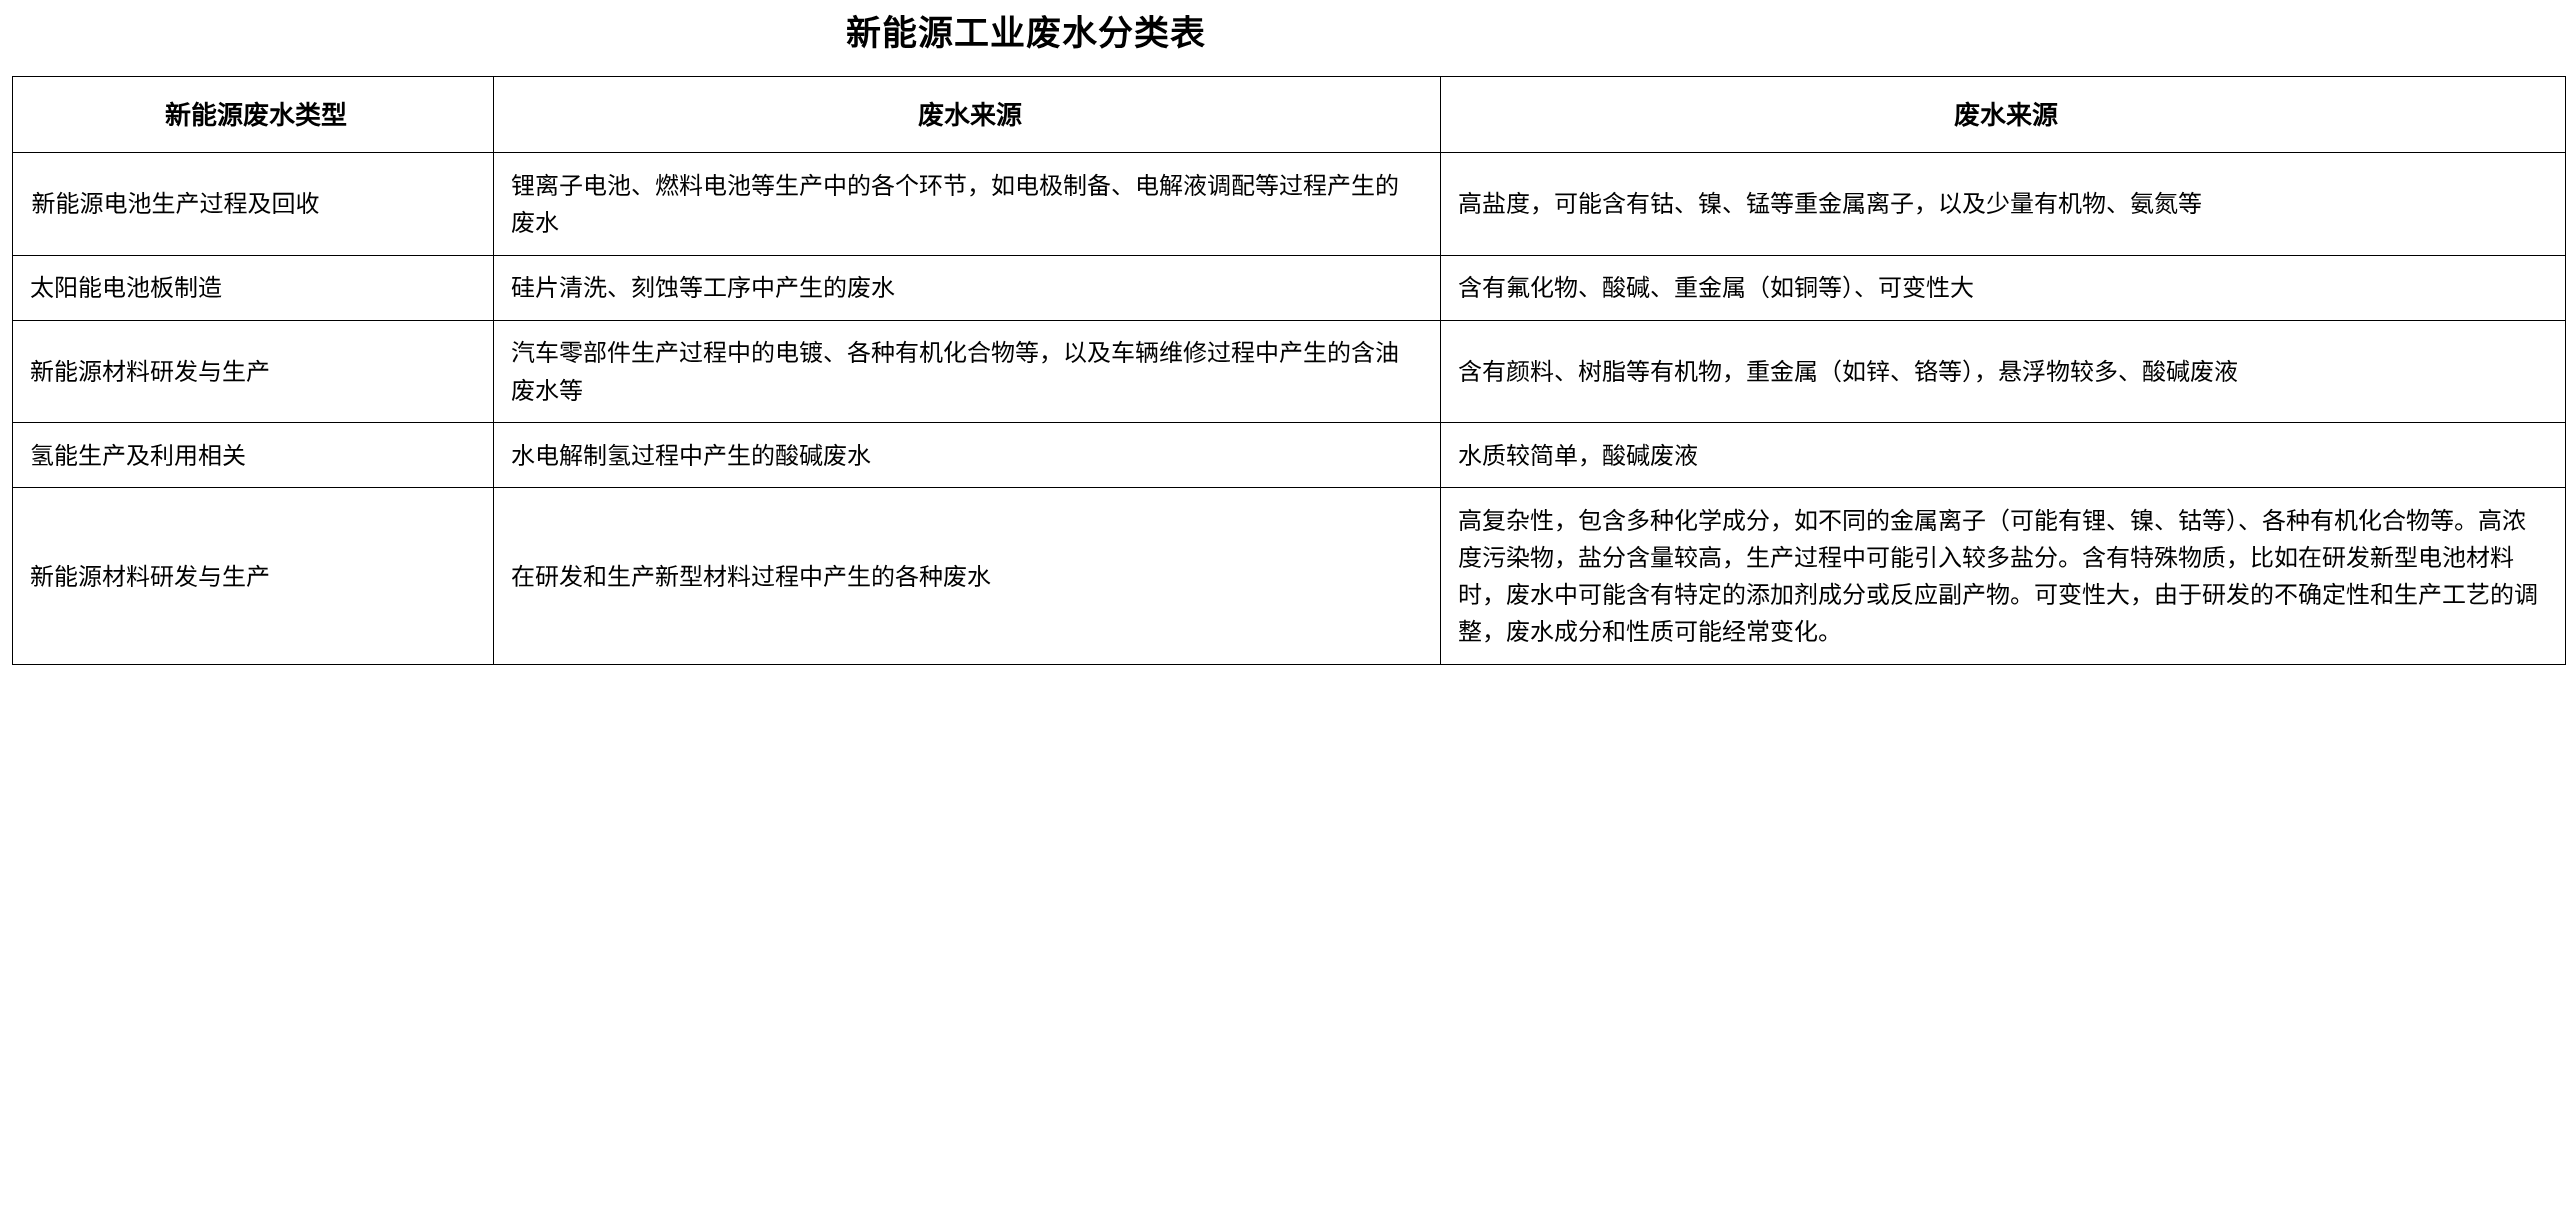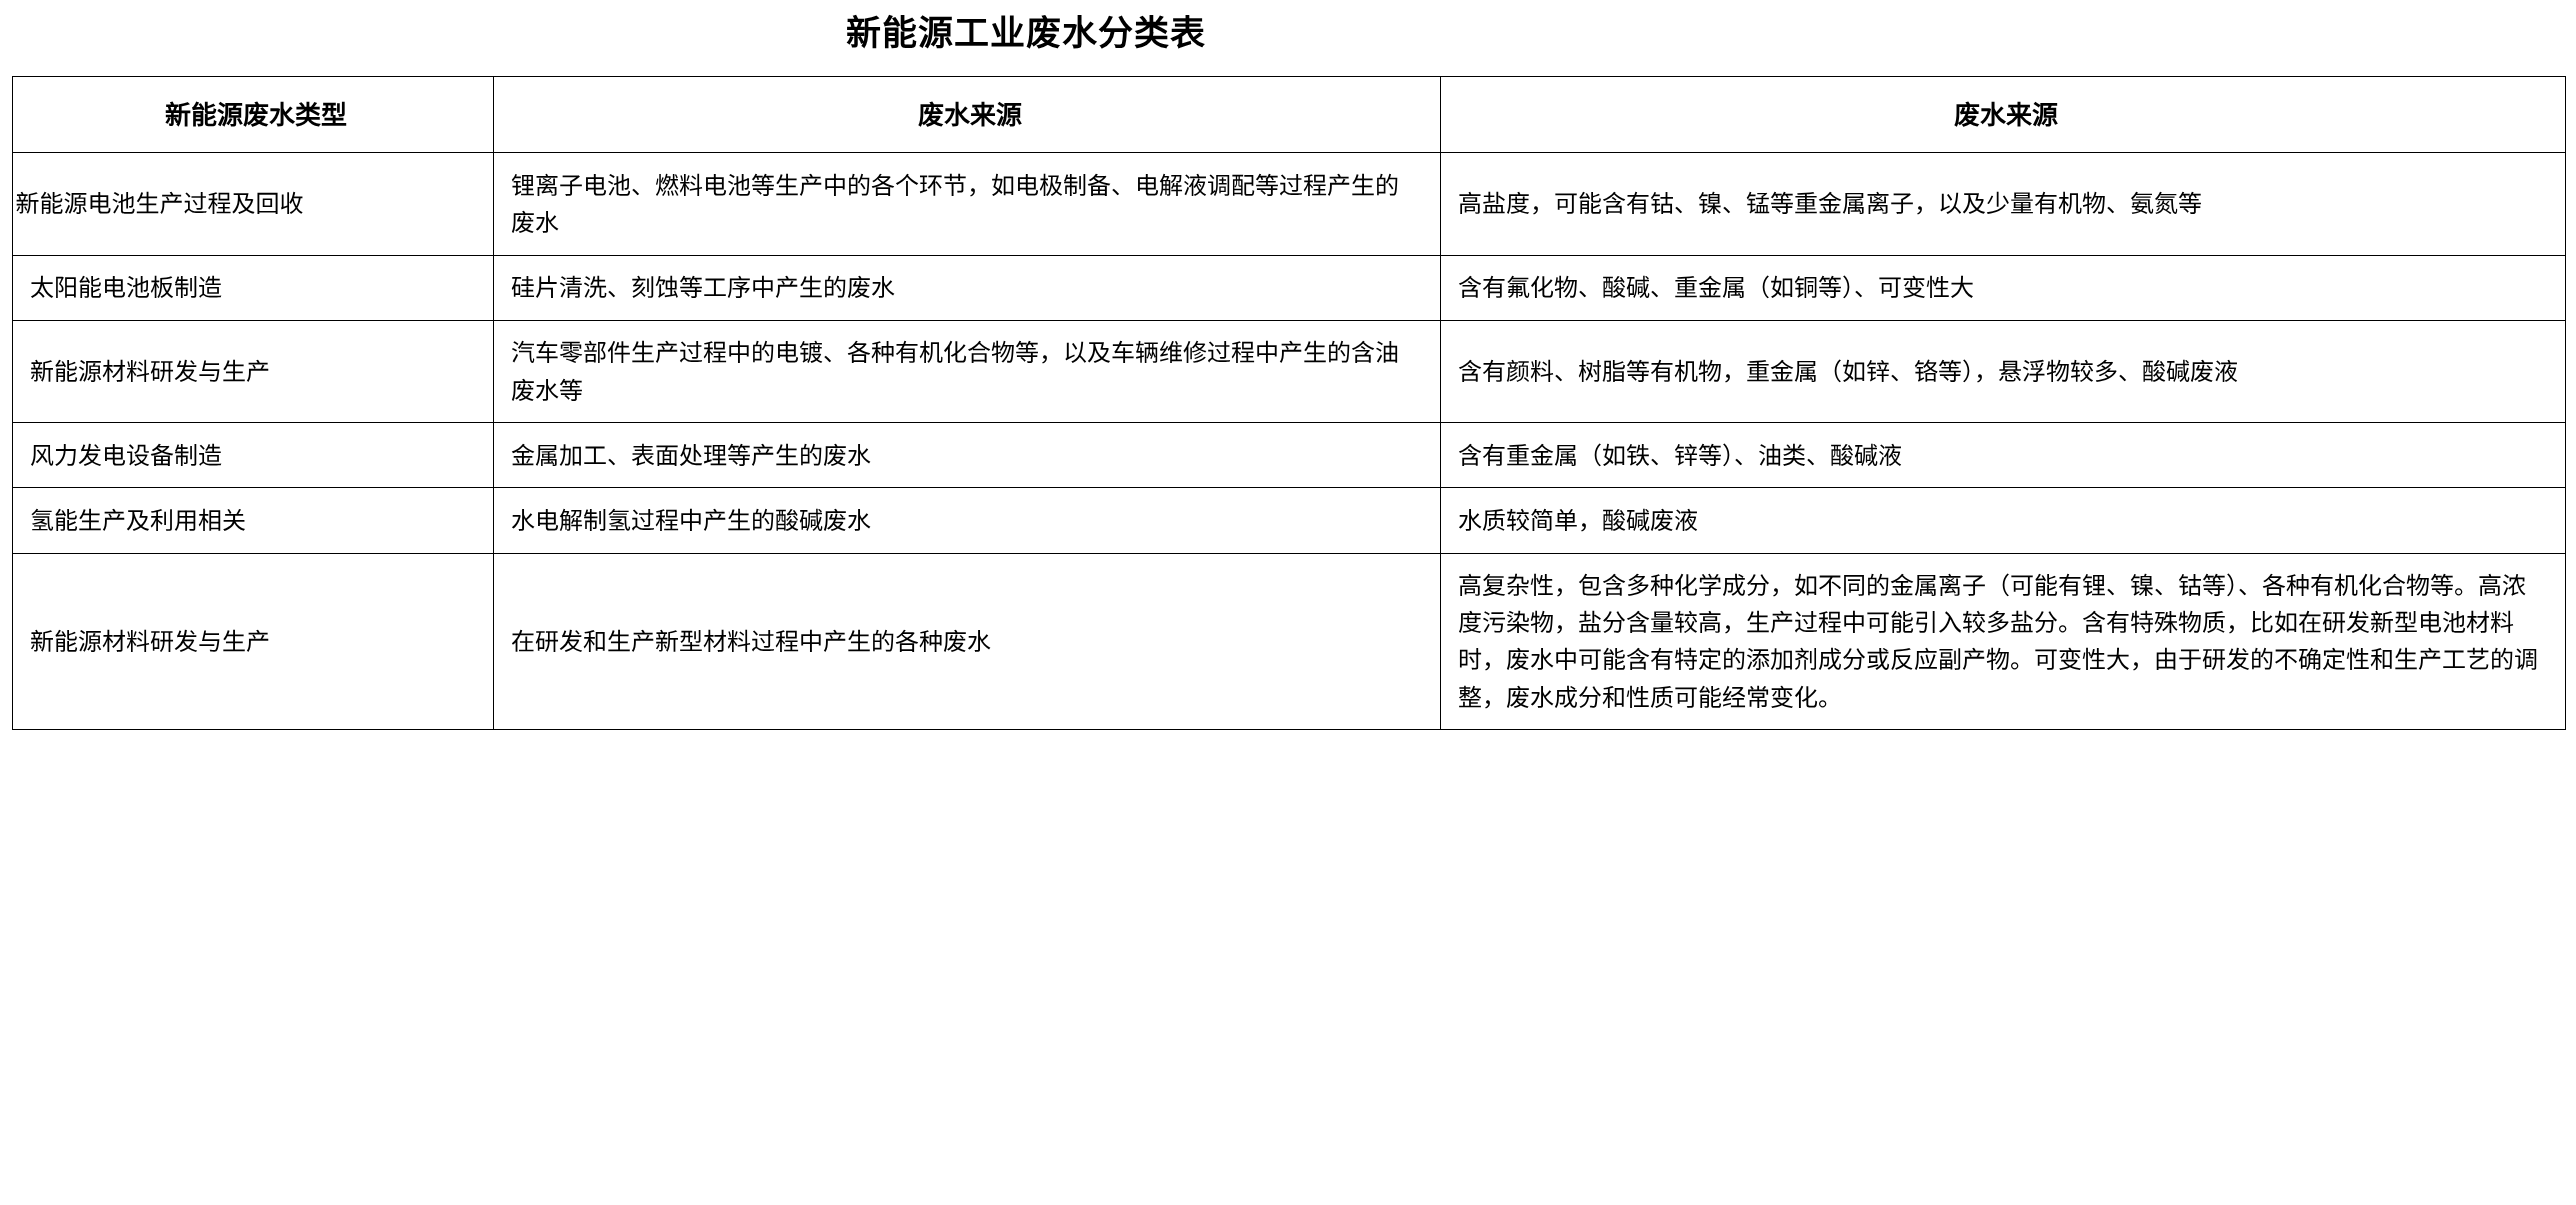--- a/index.html
+++ b/index.html
@@ -60,21 +60,21 @@
   td.cell-type {
     text-align: left;
   }
   td.cell-source,
   td.cell-quality {
     text-align: left;
   }
   
   tbody tr:first-child td.cell-type {
     text-align: left;
-    padding-left: 3px;
+    padding-left: 19px;
   }
 </style>
 </head>
 <body>
 
 <div class="page">
 
   <div class="doc-title">新能源工业废水分类表</div>
 
   <table class="wastewater-table">
@@ -100,25 +100,20 @@
         <td class="cell-type">太阳能电池板制造</td>
         <td class="cell-source">硅片清洗、刻蚀等工序中产生的废水</td>
         <td class="cell-quality">含有氟化物、酸碱、重金属（如铜等）、可变性大</td>
       </tr>
       <tr>
         <td class="cell-type">新能源材料研发与生产</td>
         <td class="cell-source">汽车零部件生产过程中的电镀、各种有机化合物等，以及车辆维修过程中产生的含油废水等</td>
         <td class="cell-quality">含有颜料、树脂等有机物，重金属（如锌、铬等），悬浮物较多、酸碱废液</td>
       </tr>
       <tr>
-        <td class="cell-type">风力发电设备制造</td>
-        <td class="cell-source">金属加工、表面处理等产生的废水</td>
-        <td class="cell-quality">含有重金属（如铁、锌等）、油类、酸碱液</td>
-      </tr>
-      <tr>
         <td class="cell-type">氢能生产及利用相关</td>
         <td class="cell-source">水电解制氢过程中产生的酸碱废水</td>
         <td class="cell-quality">水质较简单，酸碱废液</td>
       </tr>
       <tr>
         <td class="cell-type">新能源材料研发与生产</td>
         <td class="cell-source">在研发和生产新型材料过程中产生的各种废水</td>
         <td class="cell-quality">高复杂性，包含多种化学成分，如不同的金属离子（可能有锂、镍、钴等）、各种有机化合物等。高浓度污染物，盐分含量较高，生产过程中可能引入较多盐分。含有特殊物质，比如在研发新型电池材料时，废水中可能含有特定的添加剂成分或反应副产物。可变性大，由于研发的不确定性和生产工艺的调整，废水成分和性质可能经常变化。</td>
       </tr>
     </tbody>

